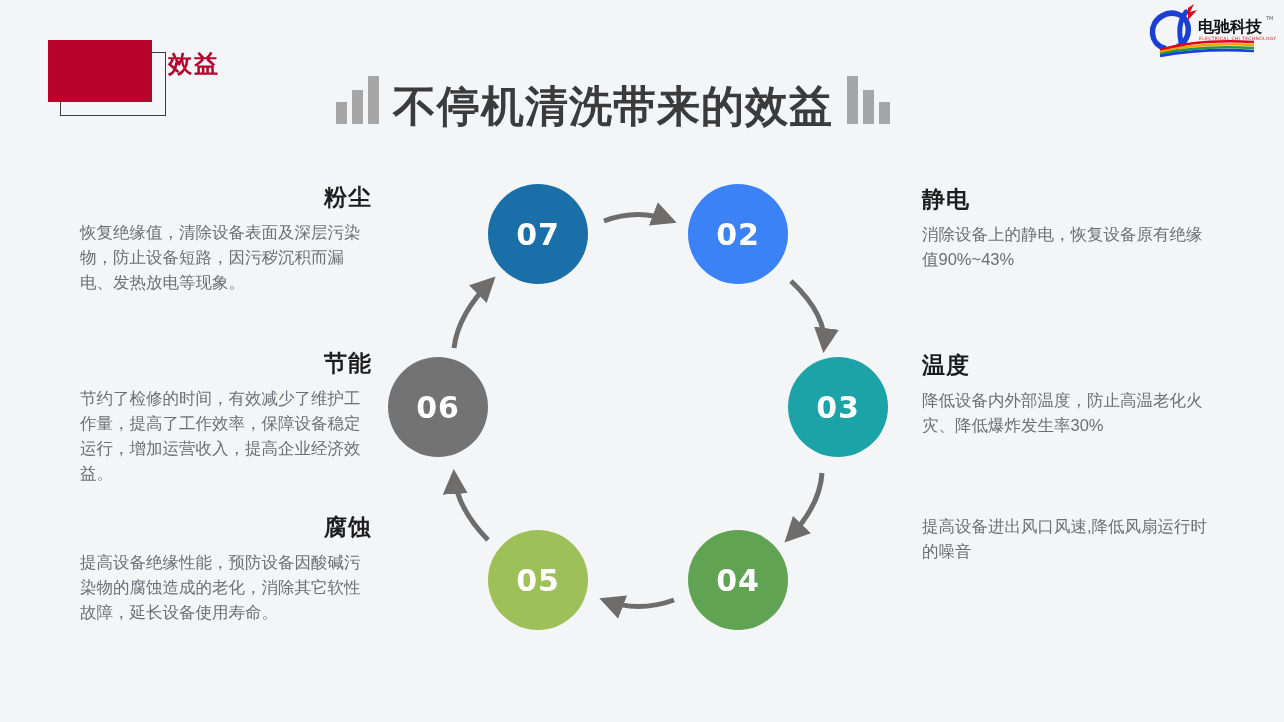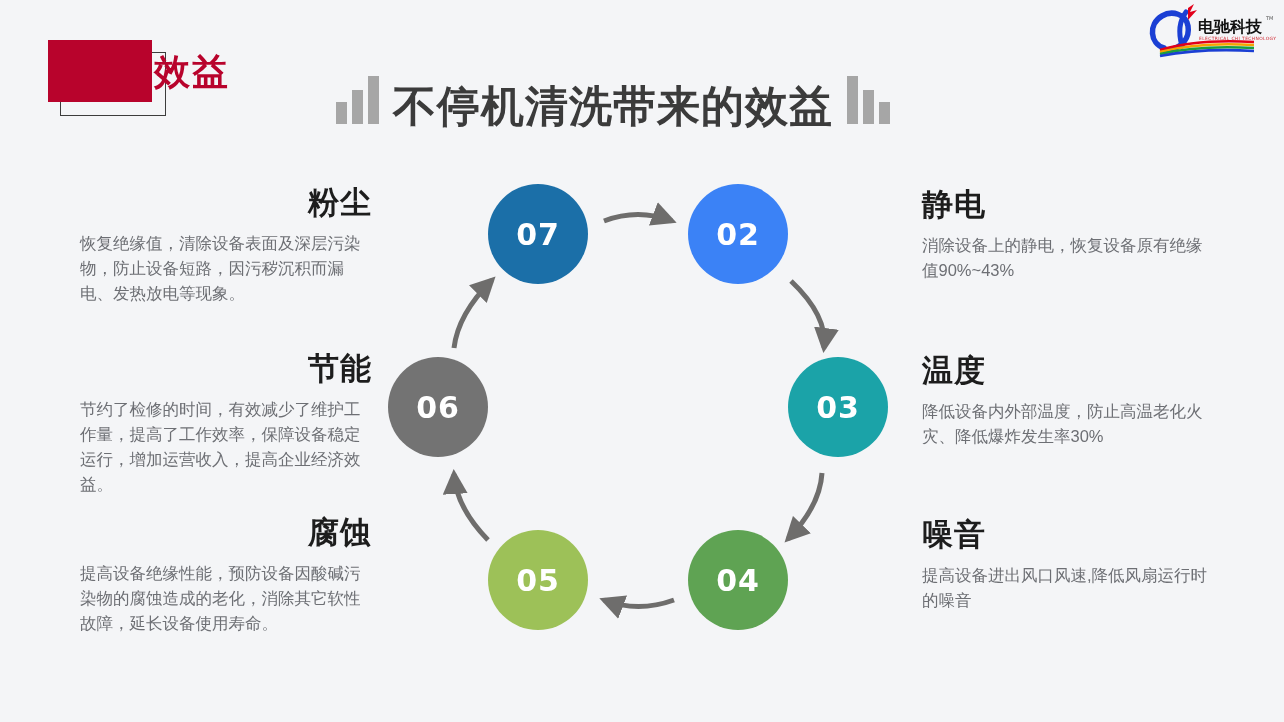--- a/index.html
+++ b/index.html
@@ -12,22 +12,22 @@
   .slide{position:absolute;inset:0;}
 
   
   .badge-wrap{position:absolute;left:48px;top:40px;width:130px;height:82px;}
   .badge-outline{
     position:absolute;left:12px;top:12px;width:104px;height:62px;
     border:1.5px solid #3c3c3c;background:transparent;
   }
   .badge-fill{position:absolute;left:0;top:0;width:104px;height:62px;}
   .kicker{
-    position:absolute;left:154px;top:48px;
-    font-size:36px;font-weight:700;letter-spacing:2px;
+    position:absolute;left:168px;top:48px;
+    font-size:24px;font-weight:700;letter-spacing:2px;
     font-family:"DejaVu Sans","Liberation Sans",sans-serif;
   }
   .title-row{
     position:absolute;left:336px;top:62px;
     display:flex;align-items:flex-end;gap:14px;height:66px;
   }
   .bars{display:flex;align-items:flex-end;gap:5px;height:48px;padding-bottom:4px;}
   .bars span{display:block;width:11px;background:#a6a6a6;}
   .bars-left span:nth-child(1){height:22px;}
   .bars-left span:nth-child(2){height:34px;}
@@ -56,21 +56,21 @@
   .n02{left:312px;top:8px;}
   .n03{left:412px;top:181px;}
   .n04{left:312px;top:354px;}
   .n05{left:112px;top:354px;}
   .n06{left:12px;top:181px;}
   .arrows{position:absolute;left:0;top:0;width:530px;height:468px;pointer-events:none;}
 
   
   .block{position:absolute;width:292px;}
   .block h3{
-    margin:0 0 7px 0;font-size:31px;font-weight:700;color:#1d1d1d;letter-spacing:1px;
+    margin:0 0 7px 0;font-size:23px;font-weight:700;color:#1d1d1d;letter-spacing:1px;
     font-family:"DejaVu Sans","Liberation Sans",sans-serif;
   }
   .block p{
     margin:0;font-size:16.5px;line-height:1.52;color:#6d6f74;
     font-family:Liberation Sans, sans-serif;
   }
   .left-block{left:80px;text-align:left;}
   .left-block h3{text-align:right;}
   .right-block{left:922px;text-align:left;}
 
@@ -171,17 +171,16 @@
 
   <div class="block right-block b-static">
     <h3>静电</h3>
     <p>消除设备上的静电，恢复设备原有绝缘值90%~43%</p>
   </div>
   <div class="block right-block b-temp">
     <h3>温度</h3>
     <p>降低设备内外部温度，防止高温老化火灾、降低爆炸发生率30%</p>
   </div>
   <div class="block right-block b-noise">
-    <h3>噪音</h3>
     <p>提高设备进出风口风速,降低风扇运行时的噪音</p>
   </div>
 
 </div>
 
 </body></html>

